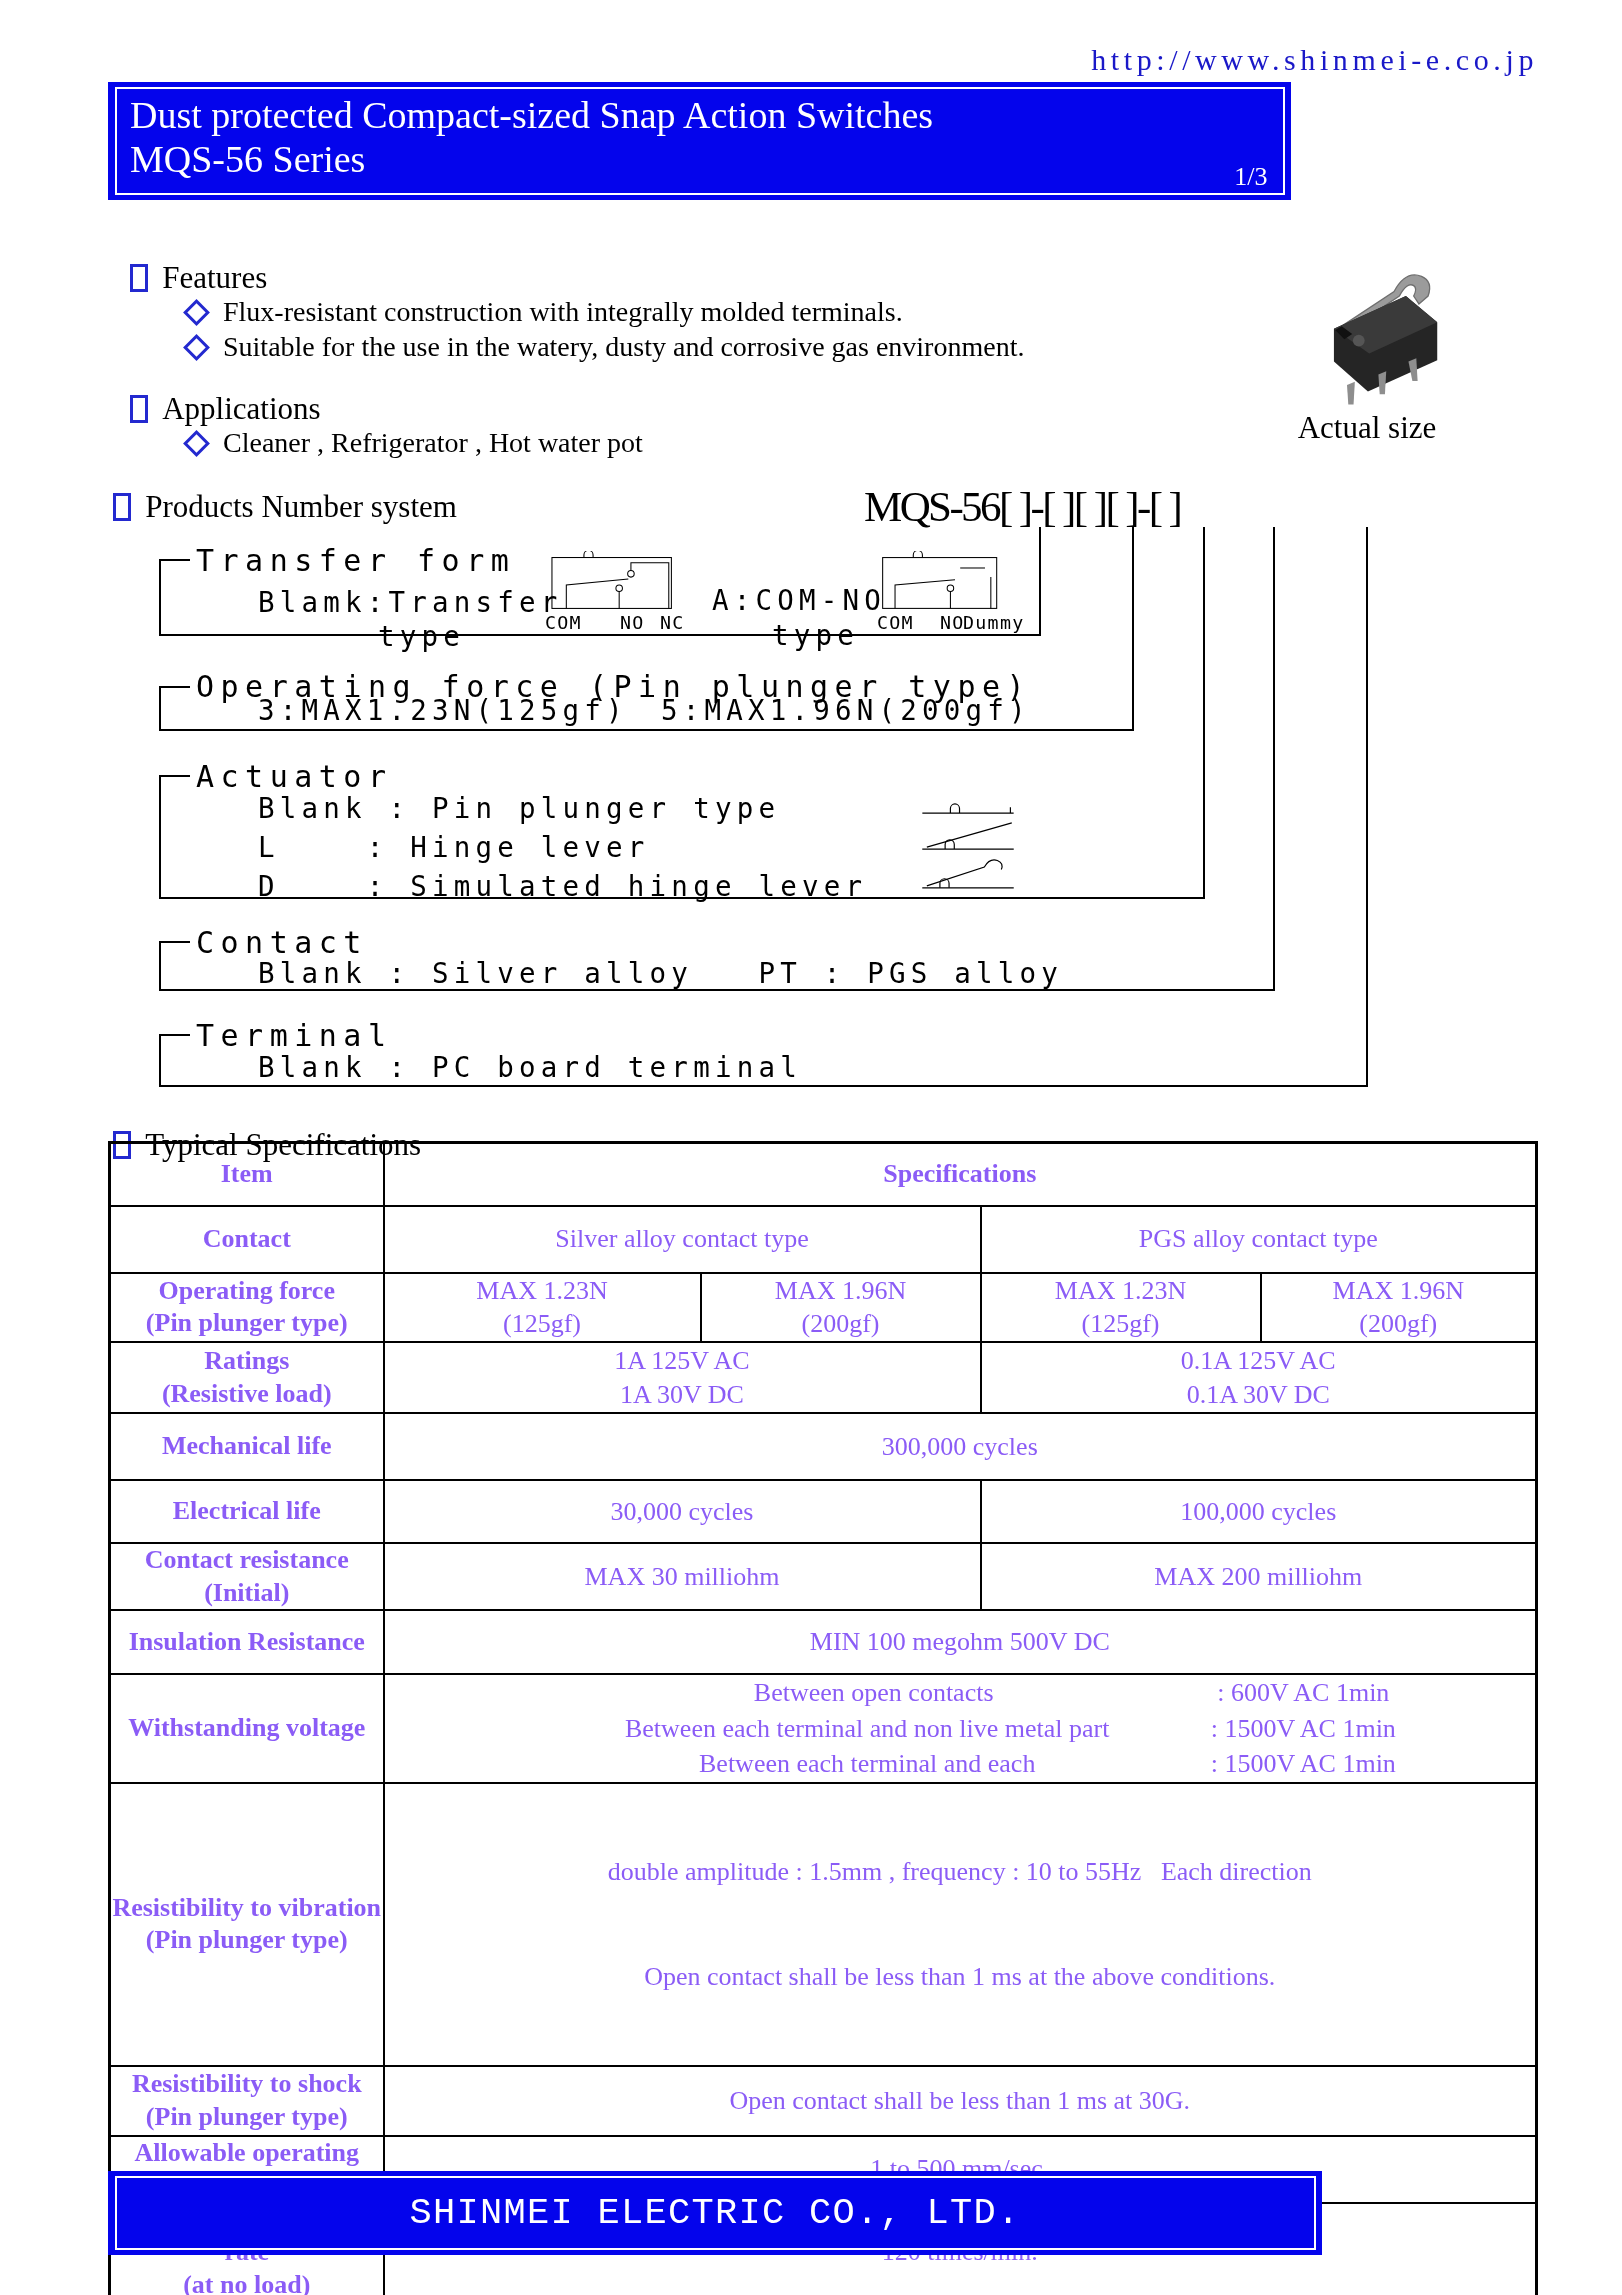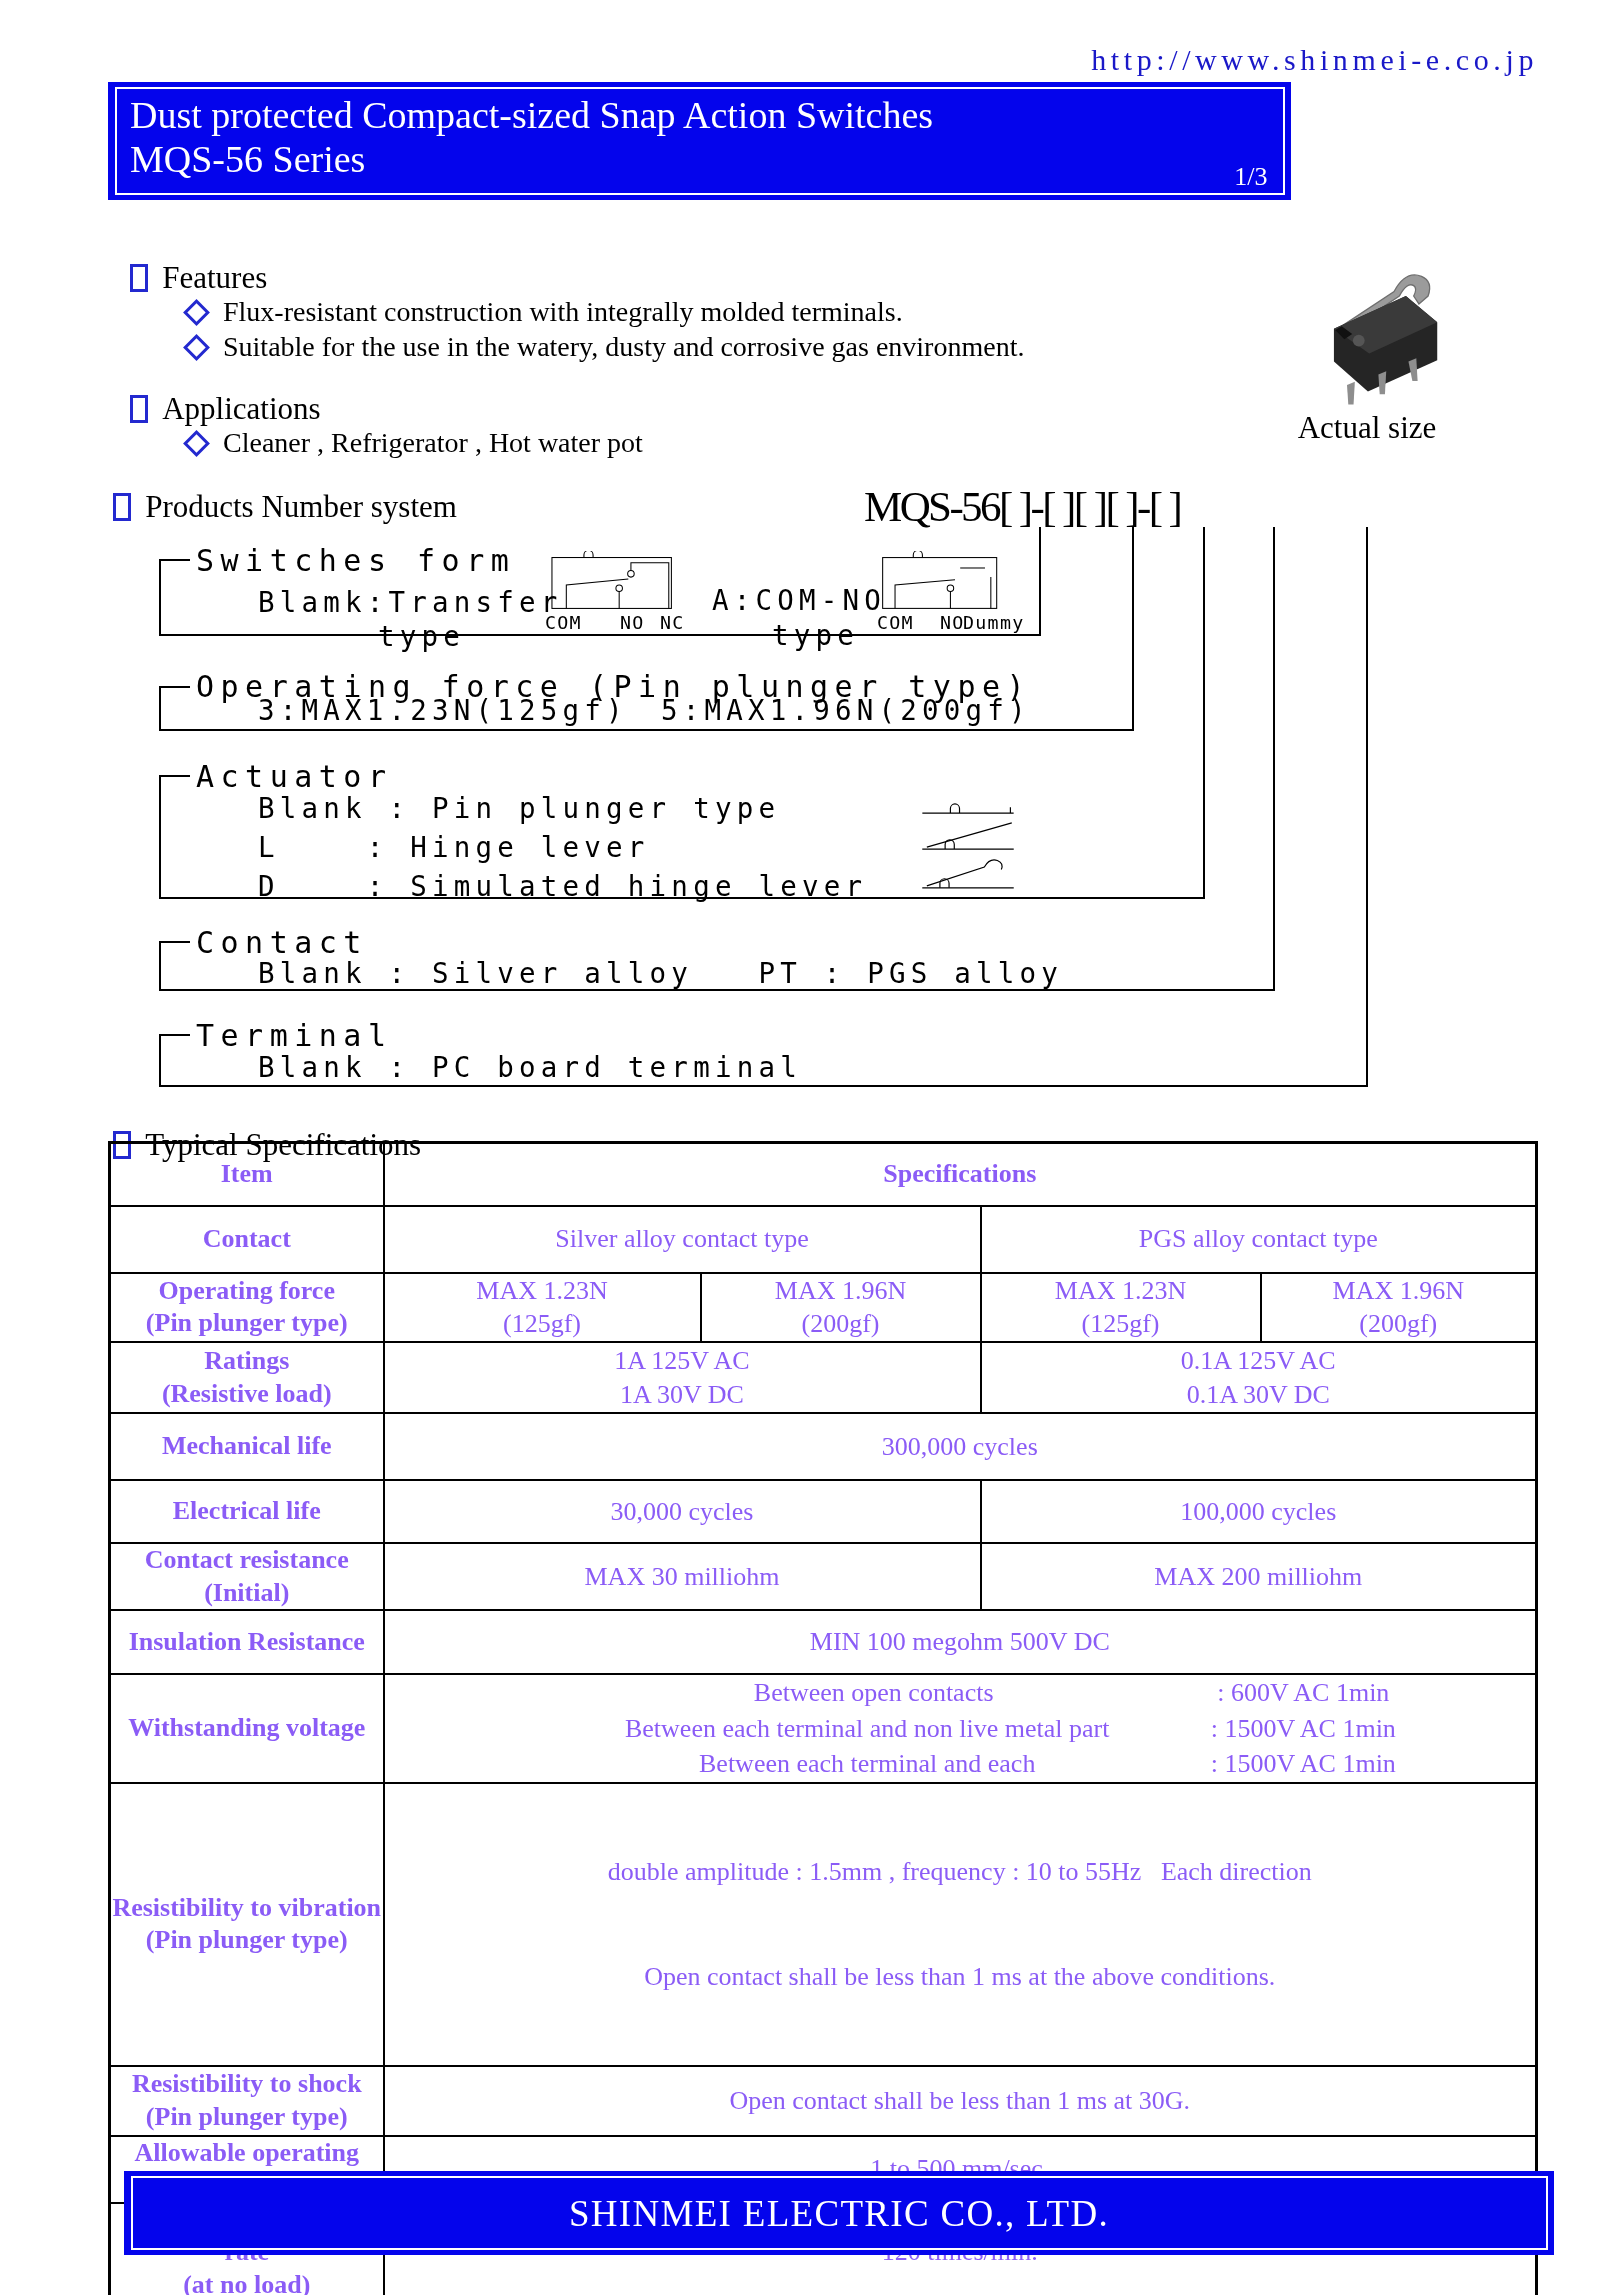--- a/index.html
+++ b/index.html
@@ -11,21 +11,21 @@
 
   
   .url{top:43px;right:84px;font-size:30px;letter-spacing:4.6px;color:#1a18c8;}
 
   
   .bluebar{background:#0404ec;}
   .bar-inner{position:absolute;left:6.5px;right:6.5px;top:5.2px;bottom:5.2px;border:2.6px solid #ffffff;}
   .hdr-bar{left:108px;top:82px;width:1183px;height:118px;}
   .hdr-text{position:absolute;left:22px;top:10.5px;color:#fff;font-size:38px;line-height:1.18;}
   .hdr-page{position:absolute;right:23.6px;bottom:7.9px;color:#fff;font-size:26px;}
-  .ftr-bar{left:124px;top:2171px;width:1430px;height:84px;}
+  .ftr-bar{left:108px;top:2171px;width:1214px;height:84px;font-family:Liberation Mono, monospace;}
   .ftr-text{position:absolute;left:0;right:0;top:0;bottom:0;display:flex;align-items:center;justify-content:center;
             color:#fff;font-size:37px;letter-spacing:1.3px;}
 
   
   .h-row{display:flex;align-items:center;font-size:31px;color:#000;}
   .sq-bullet{display:inline-block;width:11.8px;height:22px;border:3.9px solid #2329cf;margin-right:14.4px;flex:none;}
   .dia-row{display:flex;align-items:center;font-size:28px;color:#000;}
   .dia-bullet{display:inline-block;width:13px;height:13px;border:3.3px solid #2329cf;transform:rotate(45deg);
               margin-right:17px;flex:none;}
 
@@ -109,21 +109,21 @@
   <div class="abs mono code" style="left:864px;top:482px;">MQS-56[ ]-[ ][ ][ ]-[ ]</div>
 
   <div class="abs vline" style="left:1039px;top:527px;height:108px;"></div>
   <div class="abs vline" style="left:1132px;top:527px;height:202px;"></div>
   <div class="abs vline" style="left:1203px;top:527px;height:371px;"></div>
   <div class="abs vline" style="left:1273px;top:527px;height:463px;"></div>
   <div class="abs vline" style="left:1366px;top:527px;height:558px;"></div>
 
   <div class="abs lbox" style="left:159px;top:559px;width:880px;height:75px;"></div>
   <div class="abs tick" style="left:159px;top:559px;"></div>
-  <div class="abs mono pns-label" style="left:196px;top:543px;">Switches form</div>
+  <div class="abs mono pns-label" style="left:196px;top:543px;">Transfer form</div>
   <div class="abs mono pns-text" style="left:258px;top:586px;">Blamk:Transfer</div>
   <div class="abs mono pns-text" style="left:378px;top:620px;">type</div>
 
   <div class="abs" style="left:551px;top:551px;">
     <svg width="122" height="62" viewBox="0 0 186 95">
       <g fill="none" stroke="#000" stroke-width="1.6">
         <rect x="1" y="10" width="183" height="78"></rect>
         <path d="M50 10 v-4 a7 7 0 0 1 14 0 v4"></path>
         <path d="M23 88 V52 L118 43"></path>
         <circle cx="122" cy="35" r="5"></circle>

